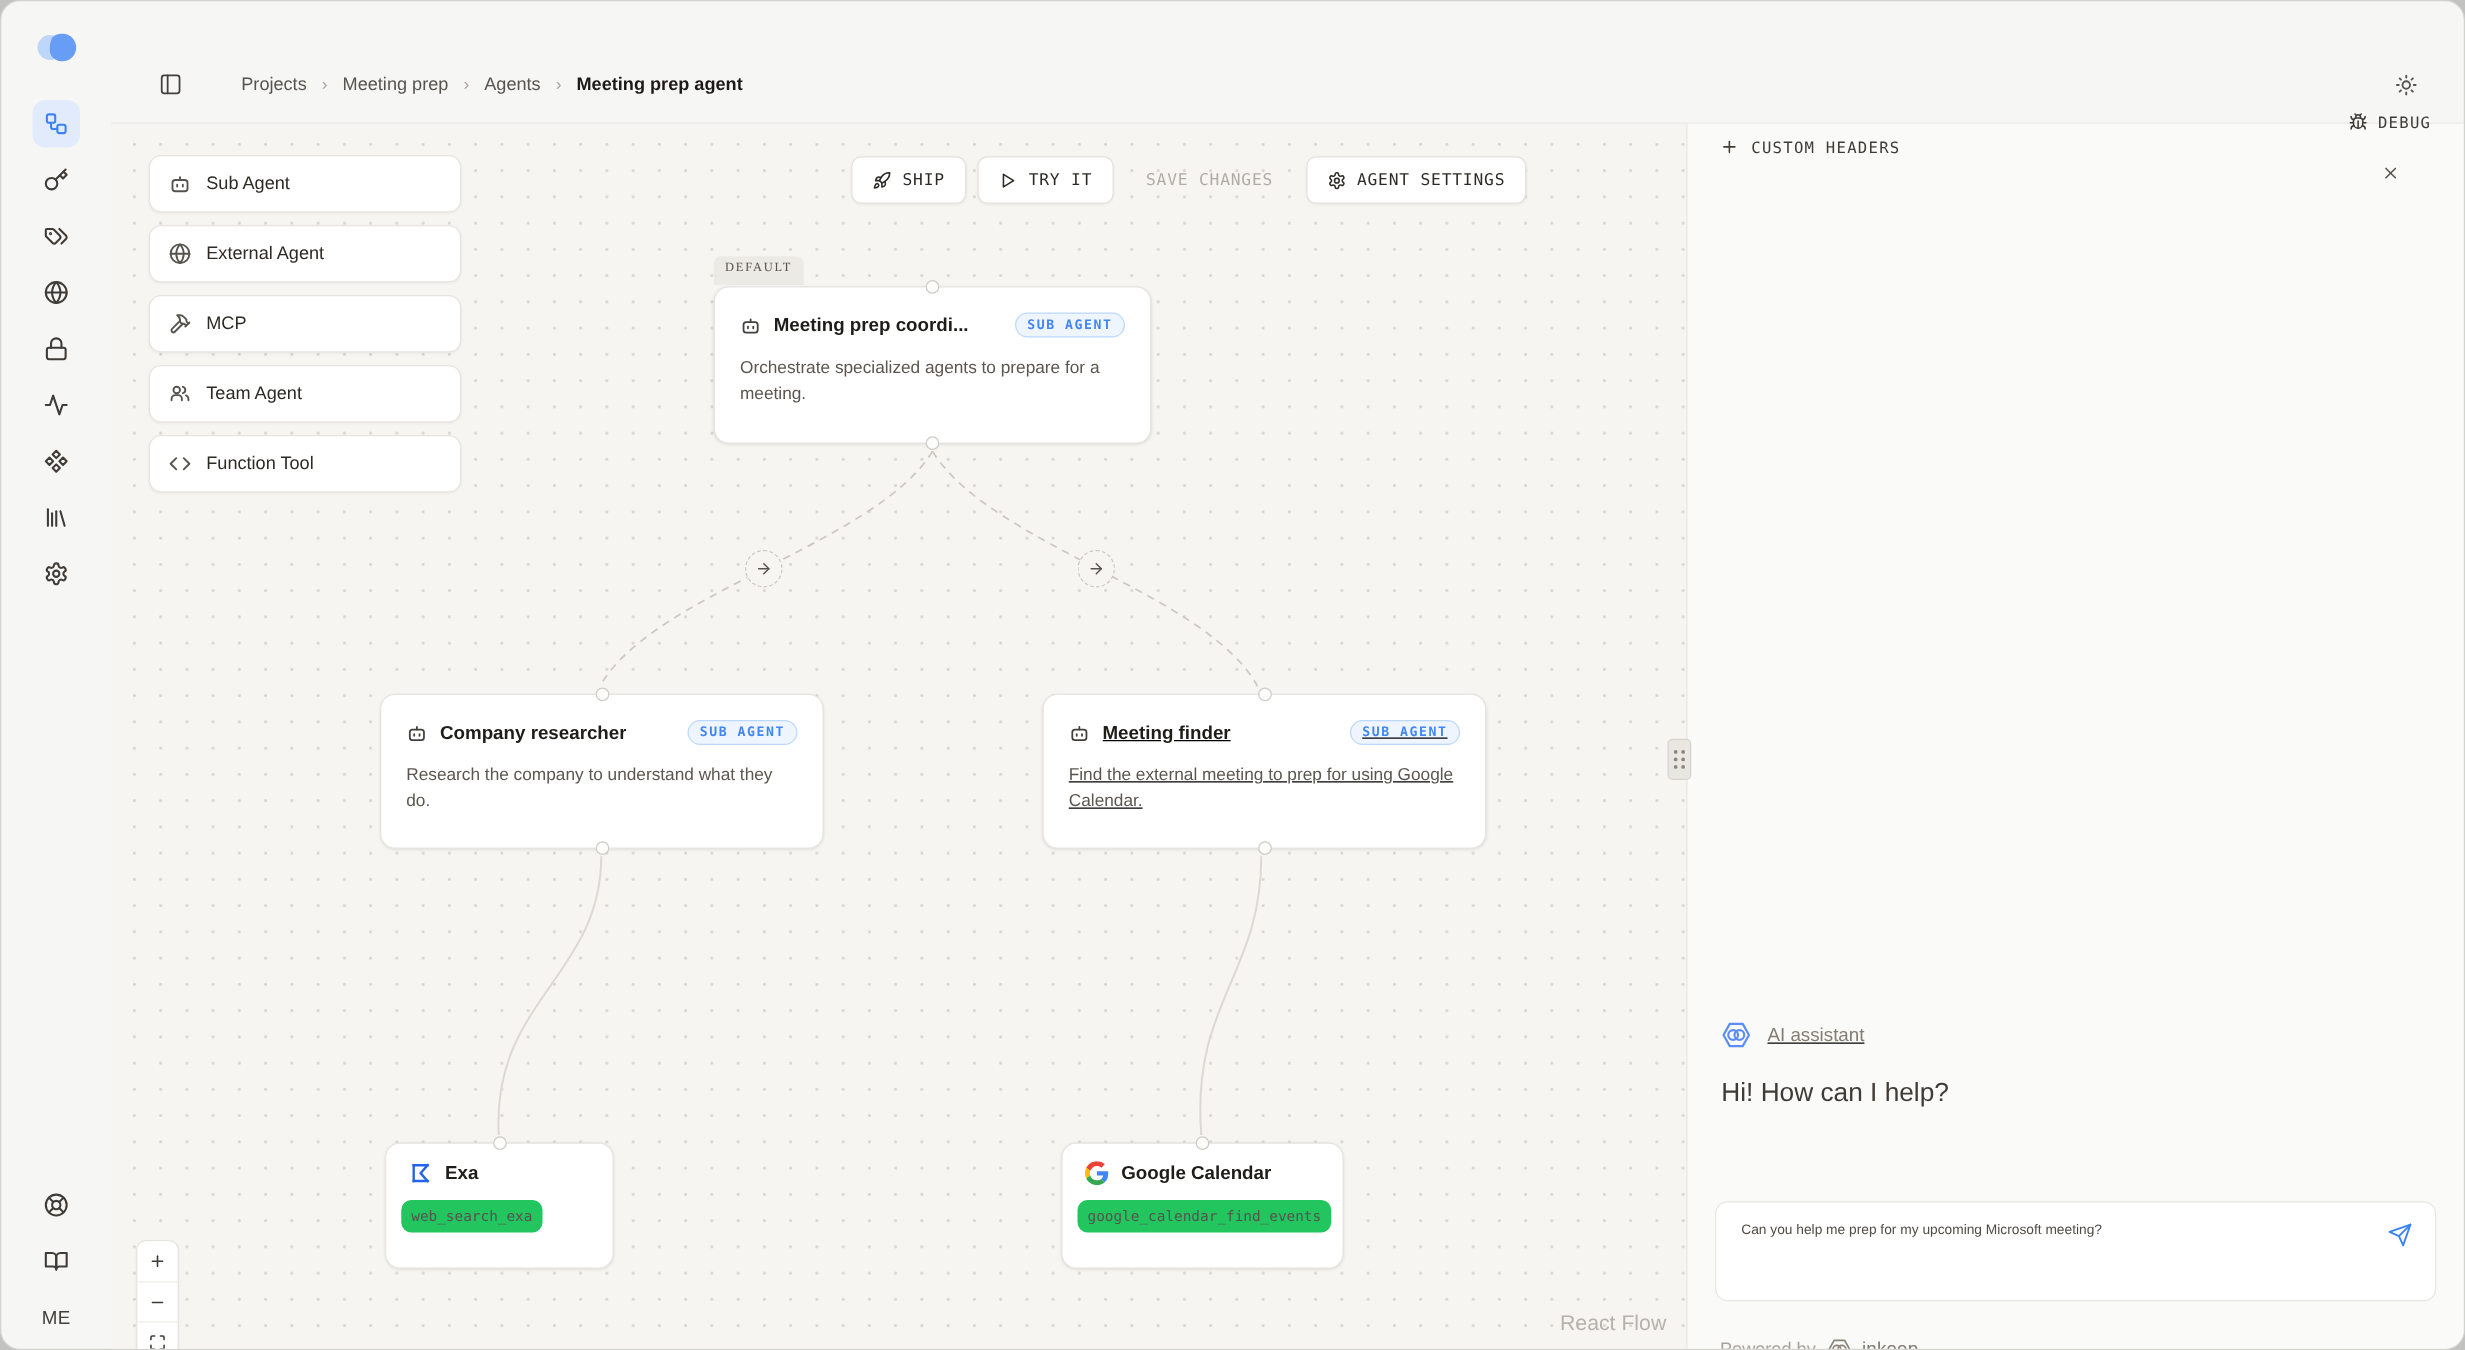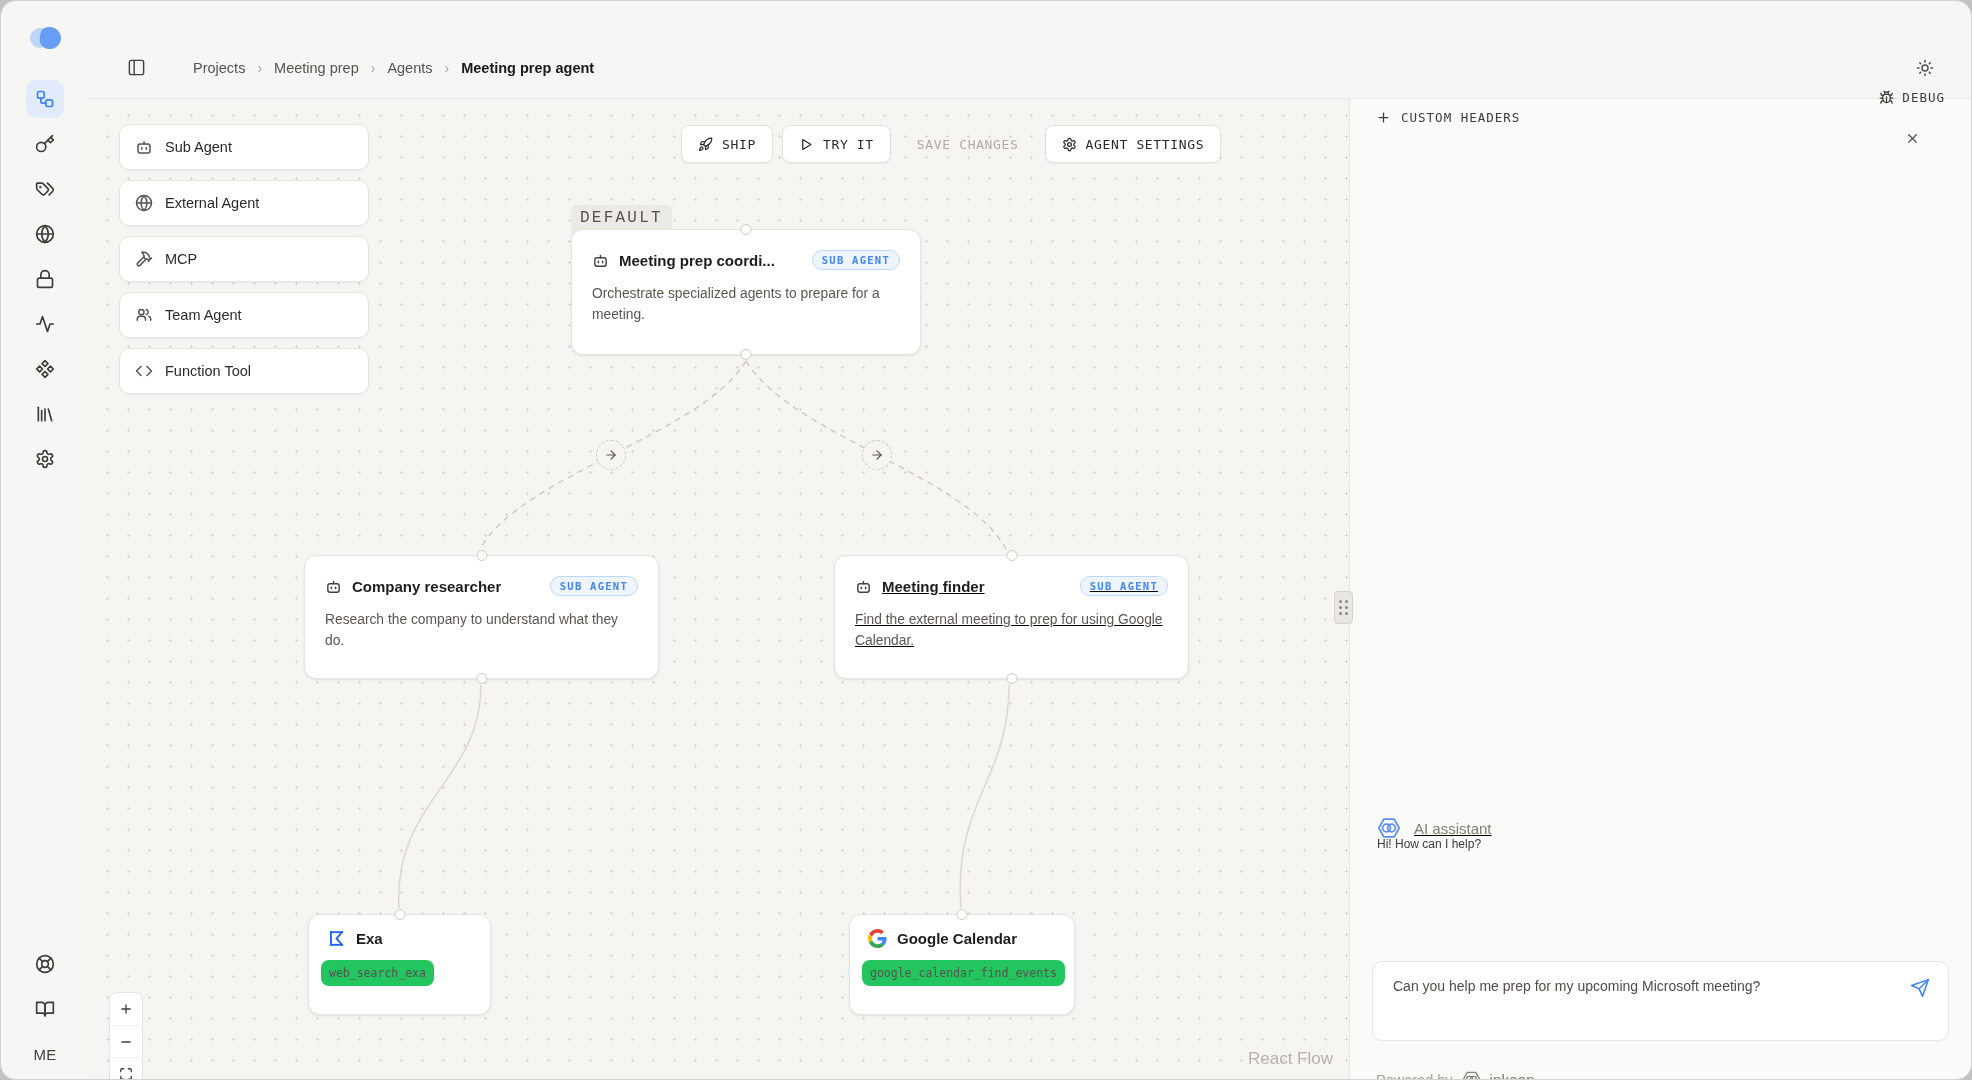--- a/index.html
+++ b/index.html
@@ -43,21 +43,21 @@
   .handle.top { top:-6px; } .handle.bottom { bottom:-6px; }
 
   .node { position:absolute; background:#fff; border:1px solid #e6e4e0; border-radius:12px; box-shadow:0 1px 3px rgba(0,0,0,.05), 0 1px 2px rgba(0,0,0,.04); cursor:pointer; }
   .node-pad { padding:20px; }
   .node-title-row { display:flex; align-items:center; gap:10px; }
   .node-title-row .bot { color:#44403c; flex:0 0 auto; display:flex; }
   .node-title { font-size:15px; font-weight:700; color:#1f1d1a; white-space:nowrap; overflow:hidden; }
   .badge { margin-left:auto; font-family:"DejaVu Sans Mono", monospace; font-size:10.5px; font-weight:600; letter-spacing:.12em; color:#4285f4; background:#eef5ff; border:1px solid #bcd8fb; border-radius:999px; padding:3px 9px; white-space:nowrap; }
   .node-desc { margin-top:13px; font-size:13.8px; line-height:1.55; color:#5b564f; }
 
-  .default-tab { position:absolute; left:482px; top:106px; font-family:Liberation Mono, monospace; font-size:16px; letter-spacing:.14em; color:#55524c; background:#eceae5; border-radius:6px 6px 0 0; padding:4px 9px 8px; }
+  .default-tab { position:absolute; left:482px; top:106px; font-family:Liberation Serif, serif; font-size:10px; letter-spacing:.14em; color:#55524c; background:#eceae5; border-radius:6px 6px 0 0; padding:4px 9px 8px; }
 
   .tool-node .node-pad { padding:14px 12px; }
   .tool-title-row { display:flex; align-items:center; gap:10px; padding-left:6px; }
   .tool-title { font-size:15px; font-weight:700; color:#1f1d1a; }
   .tool-pill { margin-top:12px; font-family:"DejaVu Sans Mono", monospace; font-size:11.5px; color:#57534e; background:#22c55e; border-radius:8px; padding:6px 8px; display:inline-block; white-space:nowrap; }
 
   
   .palette { position:absolute; left:30px; top:25px; width:250px; display:flex; flex-direction:column; gap:10px; }
   .palette-item { height:46px; background:#fff; border:1px solid #e6e4e0; border-radius:10px; box-shadow:0 1px 2px rgba(0,0,0,.04); display:flex; align-items:center; gap:12px; padding:0 15px; cursor:grab; }
   .palette-item svg { width:18px; height:18px; color:#57534e; flex:0 0 auto; }
@@ -87,24 +87,24 @@
   .chat-header { position:absolute; left:0; right:0; top:0; height:37px; display:flex; align-items:center; padding:0 26px; font-family:"DejaVu Sans Mono", monospace; font-size:12.5px; letter-spacing:.08em; color:#3f3c38; }
   .chat-header-left { display:flex; align-items:center; gap:10px; cursor:pointer; }
   .chat-header-right { margin-left:auto; display:flex; align-items:center; gap:26px;flex-direction:column; }
   .debug-btn { display:flex; align-items:center; gap:8px; cursor:pointer; }
   .chat-header svg { width:15px; height:15px; }
   .close-btn { display:flex; align-items:center; cursor:pointer; color:#57534e; }
 
   .ai-row { position:absolute; left:26px; top:716px; display:flex; align-items:center; gap:12px;text-decoration:underline; }
   .ai-row svg { width:26px; height:26px; }
   .ai-name { font-size:15px; color:#837d74; }
-  .ai-msg { position:absolute; left:27px; top:738px; font-size:12px; color:#3f3b36; }
+  .ai-msg { position:absolute; left:27px; top:764px; font-size:21px; color:#3f3b36; }
 
   .input-box { position:absolute; left:22px; right:22px; top:862px; height:80px; background:#fff; border:1px solid #e8e6e1; border-radius:10px; padding:13px 64px 13px 20px; cursor:text; }
-  .chat-input { font-size:14px; line-height:1.65; color:#514c45; outline:none; }
+  .chat-input { font-size:11px; line-height:1.65; color:#514c45; outline:none; }
   .send-btn { position:absolute; right:15px; top:13px; width:26px; height:26px; color:#3b82f6; display:flex; align-items:center; justify-content:center; cursor:pointer; }
   .send-btn svg { width:20px; height:20px; }
 
   .powered { position:absolute; left:26px; top:970px; display:flex; align-items:center; gap:8px; font-size:14.5px; color:#a6a199; }
   .powered svg { width:21px; height:21px; }
   .brand { color:#7d776e; font-weight:500; font-size:15px; letter-spacing:.01em; }
 </style>
 </head>
 <body>
 

